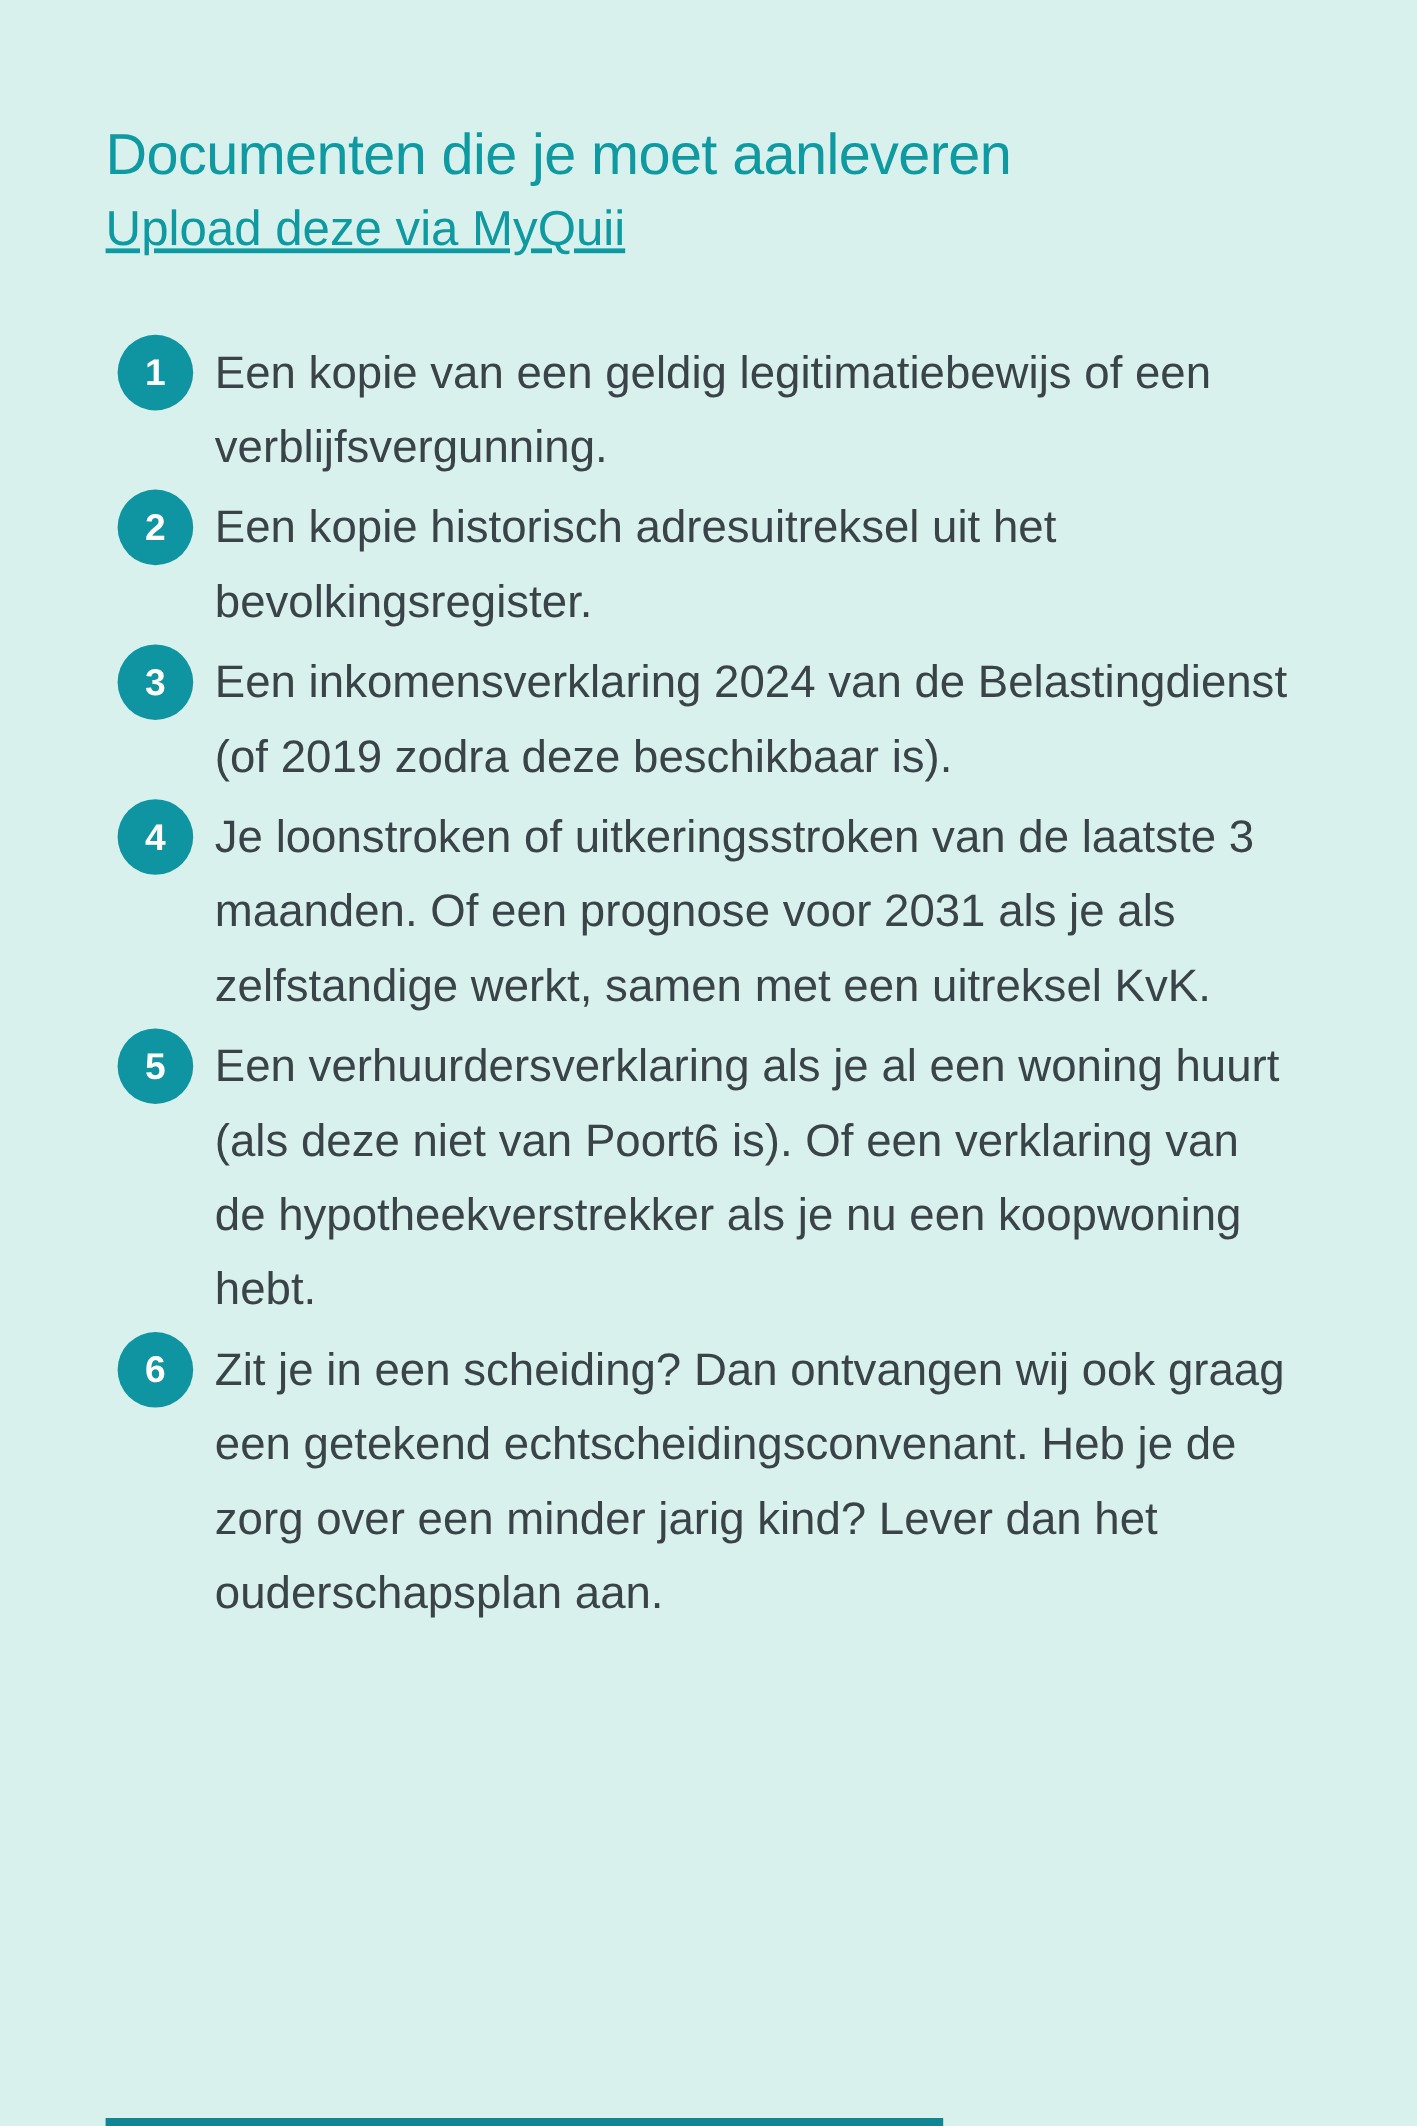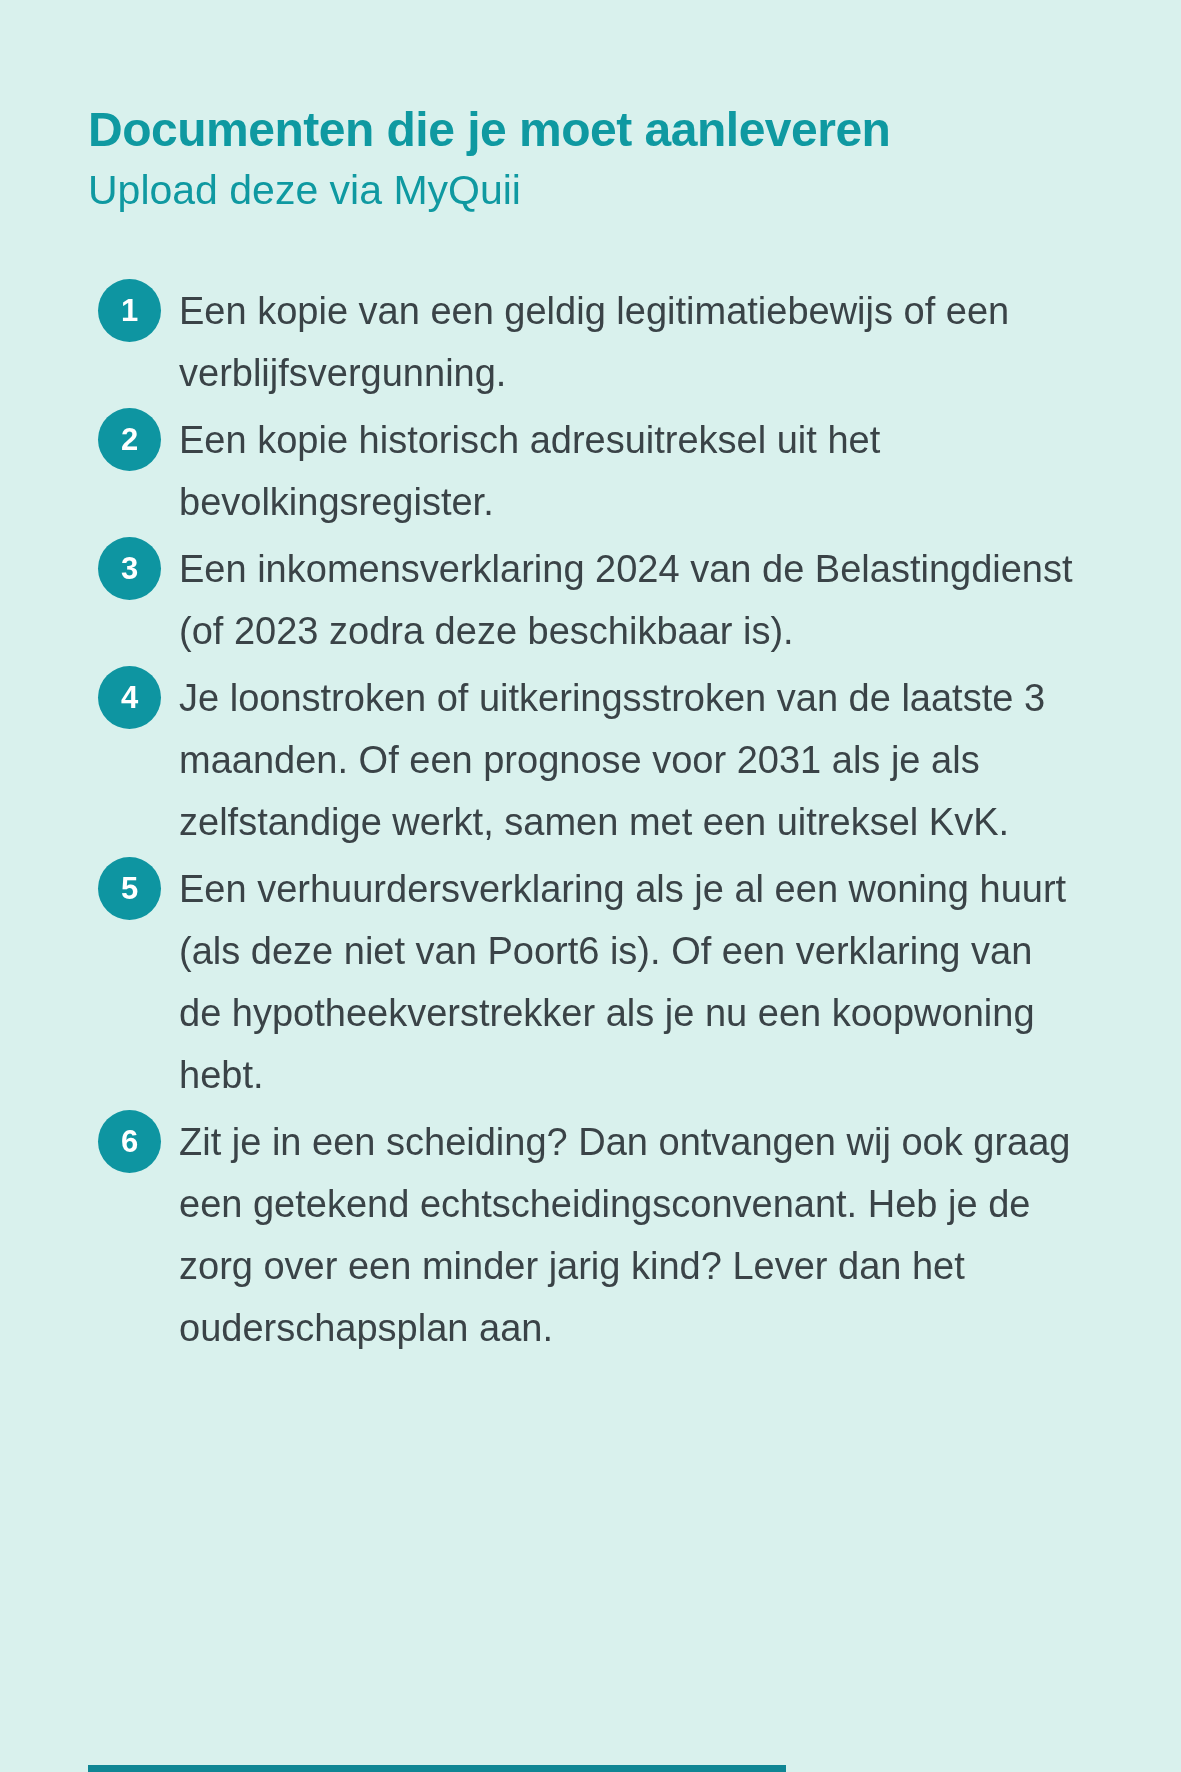--- a/index.html
+++ b/index.html
@@ -14,29 +14,30 @@
     overflow: hidden;
     position: relative;
   }
   .content {
     box-sizing: border-box;
     padding: 102px 88px 0 88px;
   }
   h1.title {
     margin: 0;
     font-size: 48px;
-    font-weight: 700;
+    font-weight: 400;
     letter-spacing: -0.5px;
     color: var(--heading, #0f99a1);
   }
   h2.subtitle {
     margin: 10px 0 0 0;
     font-size: 41px;
     font-weight: 400;
     color: var(--heading, #0f99a1);
+    text-decoration: underline;
   }
   p.intro {
     margin: 70px 0 0 0;
     font-size: 38px;
     line-height: 62px;
     color: var(--body, #3a4347);
     max-width: 935px;
   }
   ol.doc-list {
     list-style: none;
@@ -94,21 +95,21 @@
     <li class="doc-item">
       <span class="badge">1</span>
       <span class="doc-text">Een kopie van een geldig legitimatiebewijs of een verblijfsvergunning.</span>
     </li>
     <li class="doc-item">
       <span class="badge">2</span>
       <span class="doc-text">Een kopie historisch adresuitreksel uit het bevolkingsregister.</span>
     </li>
     <li class="doc-item">
       <span class="badge">3</span>
-      <span class="doc-text">Een inkomensverklaring 2024 van de Belasting­dienst (of 2023 zodra deze beschikbaar is).</span>
+      <span class="doc-text">Een inkomensverklaring 2024 van de Belasting­dienst (of 2019 zodra deze beschikbaar is).</span>
     </li>
     <li class="doc-item">
       <span class="badge">4</span>
       <span class="doc-text">Je loonstroken of uitkeringsstroken van de laatste 3 maanden. Of een prognose voor 2031 als je als zelfstandige werkt, samen met een uitreksel KvK.</span>
     </li>
     <li class="doc-item">
       <span class="badge">5</span>
       <span class="doc-text">Een verhuurdersverklaring als je al een woning huurt (als deze niet van Poort6 is). Of een verklaring van de hypotheekverstrekker als je nu een koopwoning hebt.</span>
     </li>
     <li class="doc-item">

